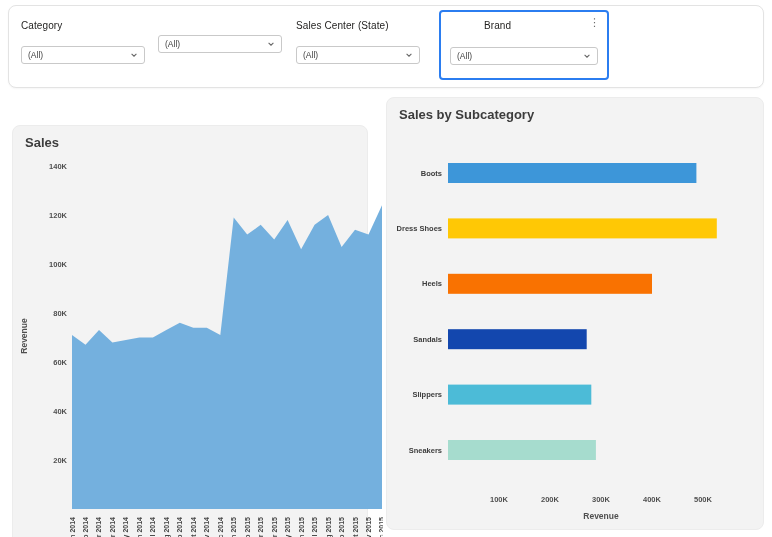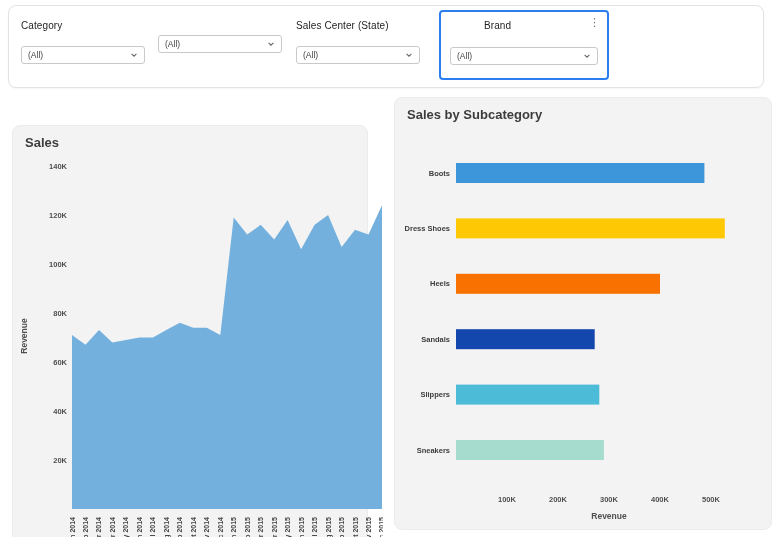--- a/index.html
+++ b/index.html
@@ -30,21 +30,21 @@
   .btn { position:absolute; left:600px; width:152px; height:33px; border-radius:6px;
     font-size:11.5px; display:flex; align-items:center; justify-content:center;
     cursor:pointer; }
   .btn-apply { top:8px; background:#1a7af2; color:#ffffff; font-weight:600; border:1px solid #1a7af2; }
   .btn-cancel { top:45px; background:#ffffff; color:#2b2b2b; border:1px solid #d6d6d6; height:31px; }
 
   
   .panel { position:absolute; top:97px; height:433px; background:#f3f3f3;
     border:1px solid #ececec; border-radius:8px; }
   .panel-left  { left:12px;   width:356px;margin-top:28px; }
-  .panel-right { left:386px; width:378px;margin-left:8px; }
+  .panel-right { left:386px; width:378px; }
   .panel-title { position:absolute; left:12px; top:9px; font-size:13px; font-weight:700;
     color:#3c3c3c; }
   .panel-right .panel-title { left:12px; }
   .chart-svg { position:absolute; left:0; top:0; }
   svg text { font-family:"Liberation Sans", sans-serif; }
 </style>
 </head>
 <body>
 
 <div class="filter-bar">

